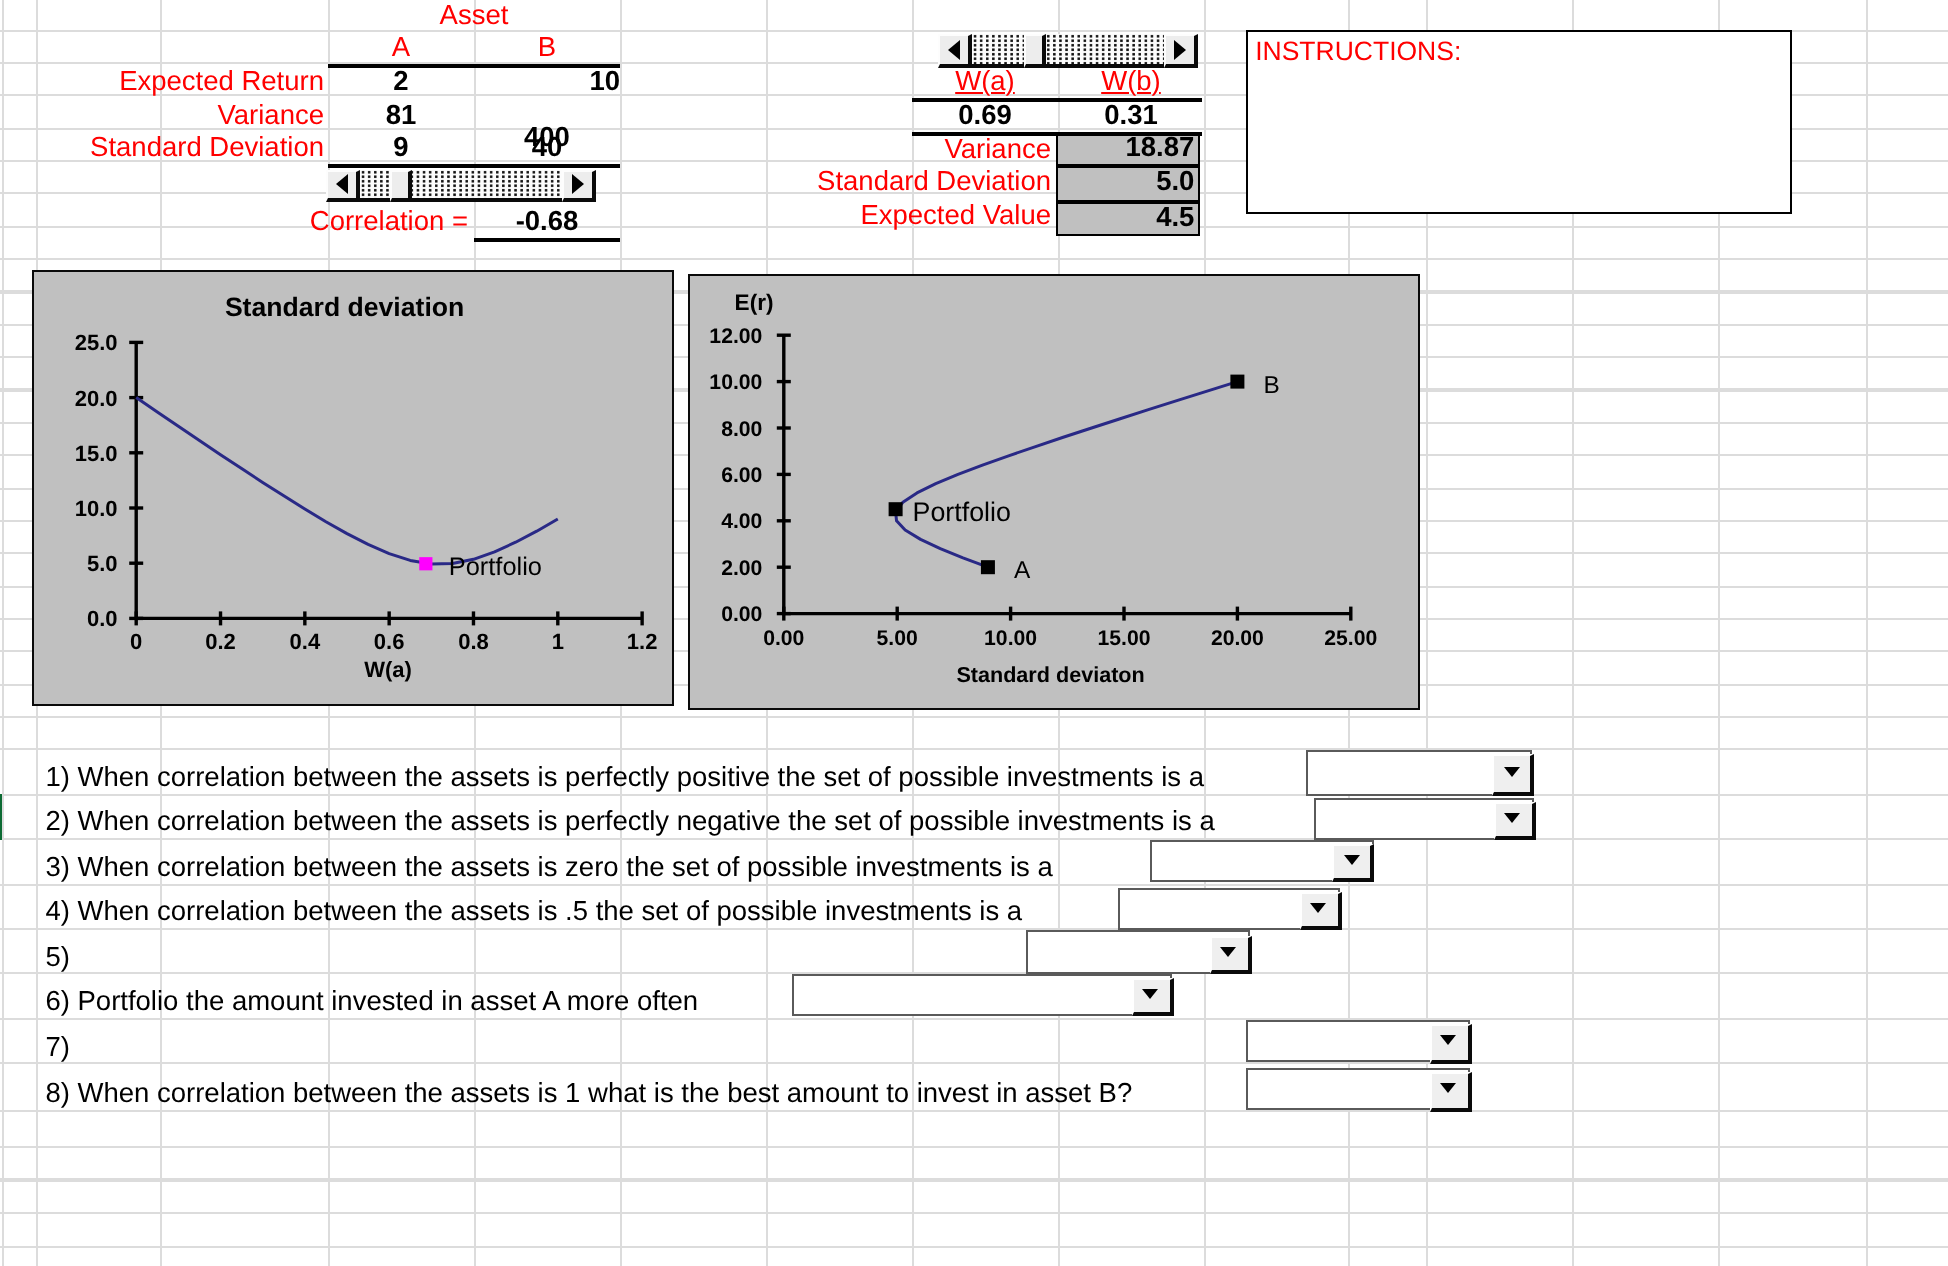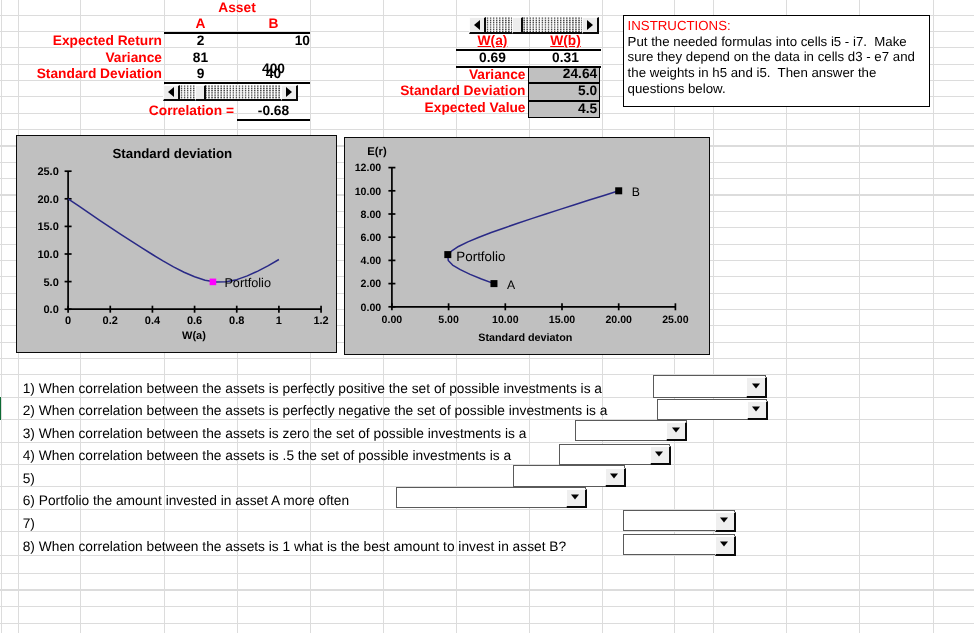--- a/index.html
+++ b/index.html
@@ -2,28 +2,28 @@
 <html><head>
 <meta charset="utf-8">
 <style>
 html,body{margin:0;padding:0;}
 body{width:974px;height:633px;overflow:hidden;background:#fff;font-family:"Liberation Sans",sans-serif;-webkit-font-smoothing:antialiased;text-rendering:geometricPrecision;}
 #sheet{position:relative;width:974px;height:633px;}
 .gridlines{position:absolute;left:0;top:0;width:974px;height:633px;}
 .vline{position:absolute;top:0;height:633px;width:1.3px;background:#dcdcdc;}
 .hline{position:absolute;left:0;width:974px;height:1.2px;background:#dcdcdc;}
 .cell{position:absolute;font-size:13.75px;line-height:16.5px;white-space:nowrap;}
-.red{color:#ff0000;font-weight:bold;}
+.red{color:#ff0000;font-weight:normal;}
 .blk{color:#000;font-weight:bold;}
 .r{text-align:right;padding-right:0px;box-sizing:border-box;}
 .c{text-align:center;}
 .bbar{position:absolute;background:#000;height:1.6px;}
 .greybox{position:absolute;background:#c0c0c0;border:1.5px solid #000;box-sizing:border-box;}
 .u{text-decoration:underline;}
-.instrbox{position:absolute;left:622.6px;top:14.7px;width:307px;height:92.3px;border:1.5px solid #000;background:#fff;box-sizing:border-box;padding:2.2px 0 0 4px;font-size:13.25px;line-height:15.7px;}
+.instrbox{position:absolute;left:622.6px;top:14.7px;width:273px;height:92.3px;border:1.5px solid #000;background:#fff;box-sizing:border-box;padding:2.2px 0 0 4px;font-size:13.25px;line-height:15.7px;}
 .instr-title{color:#ff0000;}
 .instr-body{color:#000;}
 .sel-marker{position:absolute;background:#0c6a33;}
 .qrow{position:absolute;font-size:13.75px;line-height:1;color:#000;white-space:nowrap;display:flex;align-items:flex-end;padding-bottom:1.0px;box-sizing:border-box;}
 .combo{position:absolute;background:#fff;border:1.5px solid #5a5a5a;box-sizing:border-box;}
 .combo-btn{position:absolute;right:-1.7px;top:1.3px;bottom:-1.3px;width:21px;background:#efefef;
   border-top:1.2px solid #ffffff;border-left:1.2px solid #ffffff;border-right:2.3px solid #0a0a0a;border-bottom:2.3px solid #0a0a0a;box-sizing:border-box;}
 .tri-d{position:absolute;left:calc(50% - 0.6px);top:calc(50% - 1.1px);transform:translate(-50%,-50%);width:0;height:0;border-left:4.9px solid transparent;border-right:4.9px solid transparent;border-top:5.6px solid #000;}
 
 .chartbox{position:absolute;background:#c0c0c0;border:1.5px solid #0a0a0a;box-sizing:border-box;overflow:hidden;}
@@ -131,21 +131,21 @@
   <div class="cell blk c" style="left:529px;top:50px;width:73px;">0.31</div>
   <div class="bbar" style="left:456px;top:66px;width:145px;"></div>
 
   <div class="cell red r" style="left:383px;top:66.5px;width:142.5px;">Variance</div>
   <div class="cell red r" style="left:383px;top:83px;width:142.5px;">Standard Deviation</div>
   <div class="cell red r" style="left:383px;top:99.5px;width:142.5px;">Expected Value</div>
 
   <div class="greybox" style="left:527.6px;top:66.7px;width:72.9px;height:16.8px;"></div>
   <div class="greybox" style="left:527.6px;top:83.3px;width:72.9px;height:17.6px;"></div>
   <div class="greybox" style="left:527.6px;top:100.8px;width:72.9px;height:17.6px;"></div>
-  <div class="cell blk r" style="left:527.6px;top:65.8px;width:69.6px;">24.64</div>
+  <div class="cell blk r" style="left:527.6px;top:65.8px;width:69.6px;">18.87</div>
   <div class="cell blk r" style="left:527.6px;top:83.4px;width:69.6px;">5.0</div>
   <div class="cell blk r" style="left:527.6px;top:101px;width:69.6px;">4.5</div>
 
   <div class="sel-marker" style="left:0px;top:396.9px;width:1.4px;height:23.2px;"></div>
 
   <div class="qrow" style="left:22.7px;top:374.3px;height:22.4px;">
     <span>1)</span>
       <span class="sp">&nbsp;</span>
       <span>When correlation between the assets is perfectly positive the set of possible investments is a</span>
   </div>
@@ -336,15 +336,14 @@
         </svg>
       </div>
     <div class="sb-thumb" style="left:43px;width:11px;"></div>
     <div class="sb-btn sb-right">
         <span class="tri-r"></span>
       </div>
   </div>
 
   <div class="instrbox">
     <div class="instr-title">INSTRUCTIONS:</div>
-    <div class="instr-body">Put the needed formulas into cells i5 - i7.&nbsp; Make sure they depend on the data in cells d3 - e7 and the weights in h5 and i5.&nbsp; Then answer the questions below.</div>
   </div>
 </div>
 
 </body></html>

